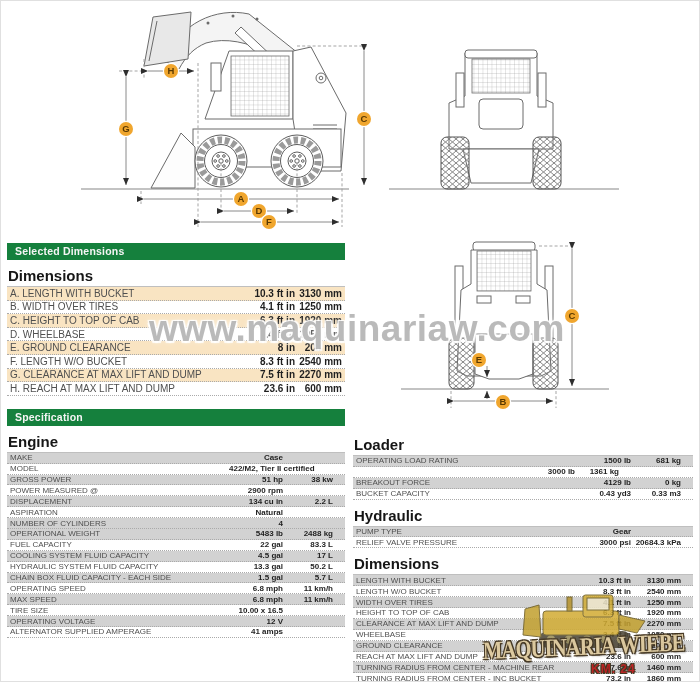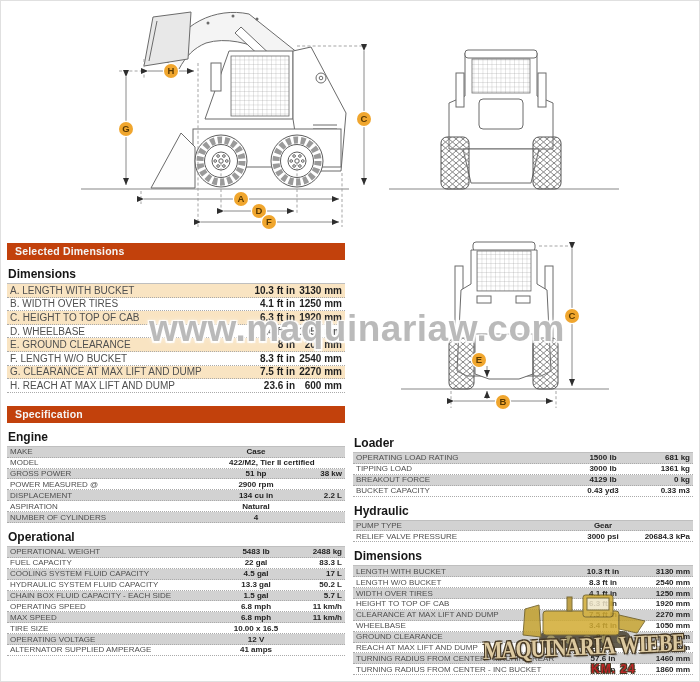--- a/index.html
+++ b/index.html
@@ -11,46 +11,46 @@
   }
   svg text { font-family:"Liberation Sans", sans-serif; }
 
   .topsvg { position:absolute; left:0; top:0; }
   .frontsvg { position:absolute; left:350px; top:235px; }
 
   .leftcol  { position:absolute; left:6px;  top:242px; width:338px; }
   .rightcol { position:absolute; left:352px; top:428px; width:340px; }
 
   .bar {
-    background:#c2410c; color:#f5f5f5; font-weight:bold; font-size:10.5px;
+    background:#15803d; color:#f5f5f5; font-weight:bold; font-size:10.5px;
     height:17px; line-height:17px; padding-left:8px; margin-bottom:4px;
     letter-spacing:0.2px;
   }
   .bar.spec { margin-top:13px; }
 
   .sect {
-    font-size:12px; font-weight:bold; color:#161616;
+    font-size:15px; font-weight:bold; color:#161616;
     padding:3px 1px 2px; border-bottom:1px solid #bfbfbf; margin-top:4px;
   }
 
   .rows { width:100%; }
   .row {
     display:grid; align-items:center;
     border-bottom:1px dotted #aaa; color:#4f4f4f;
   }
   .row .lab { padding-left:3px; white-space:nowrap; overflow:hidden; }
   .row .v   { font-weight:bold; color:#1f1f1f; white-space:nowrap; }
 
   .drow { grid-template-columns:1fr 62px 50px; height:13.6px; font-size:10px; }
   .drow .v { text-align:right; }
   .drow .v2 { padding-right:3px; }
 
   .srow { grid-template-columns:222px 1fr 62px; height:10.9px; font-size:8px; }
-  .srow .v1 { text-align:center; }
-  .srow .v2 { text-align:right; padding-right:3px; }
+  .srow .v1 { text-align:right; }
+  .srow .v2 { text-align:right; padding-right:12px; }
 
   .zebra-peach div.row:nth-of-type(odd) { background:#f9e4c2; }
   .zebra-gray  div.row:nth-of-type(odd) { background:#d2d2d2; }
 
   .wm-url {
     position:absolute; left:148px; top:307px; z-index:30;
     font-size:37px; font-weight:bold; letter-spacing:0.5px;
     color:rgba(122,122,122,0.52); pointer-events:none; white-space:nowrap;
     text-shadow:-1.5px -1.5px 1px rgba(255,255,255,.9), 1.5px -1.5px 1px rgba(255,255,255,.9),
                 -1.5px 1.5px 1px rgba(255,255,255,.9), 1.5px 1.5px 1px rgba(255,255,255,.9),
@@ -352,21 +352,20 @@
           <span class="v v2"></span>
         </div>
 
         <div class="row srow">
           <span class="lab">NUMBER OF CYLINDERS</span>
           <span class="v v1">4</span>
           <span class="v v2"></span>
         </div>
       </div>
 
-    <div class="sect">Operational</div>
     <div class="rows zebra-gray">
 
         <div class="row srow">
           <span class="lab">OPERATIONAL WEIGHT</span>
           <span class="v v1">5483 lb</span>
           <span class="v v2">2488 kg</span>
         </div>
 
         <div class="row srow">
           <span class="lab">FUEL CAPACITY</span>
@@ -429,21 +428,20 @@
     <div class="sect">Loader</div>
     <div class="rows zebra-gray">
 
         <div class="row srow">
           <span class="lab">OPERATING LOAD RATING</span>
           <span class="v v1">1500 lb</span>
           <span class="v v2">681 kg</span>
         </div>
 
         <div class="row srow">
-          <span class="lab">TIPPING LOAD</span>
           <span class="v v1">3000 lb</span>
           <span class="v v2">1361 kg</span>
         </div>
 
         <div class="row srow">
           <span class="lab">BREAKOUT FORCE</span>
           <span class="v v1">4129 lb</span>
           <span class="v v2">0 kg</span>
         </div>
 

